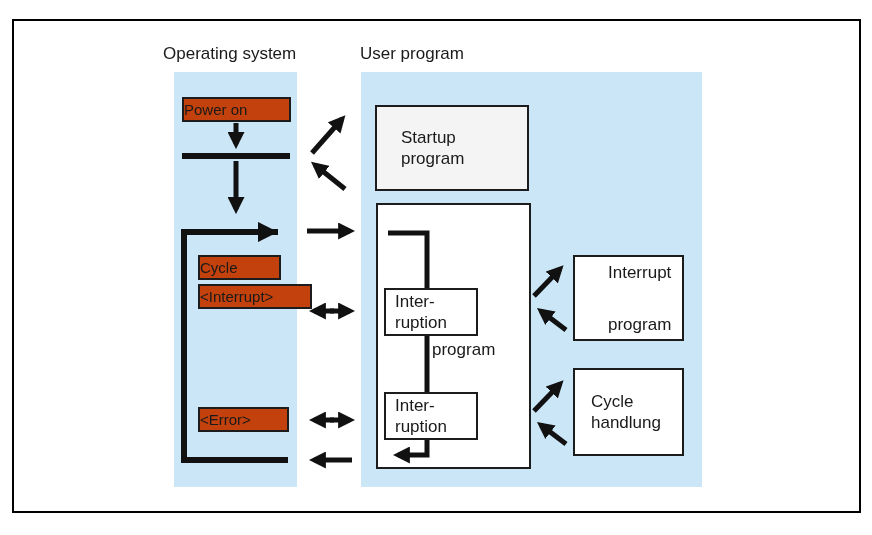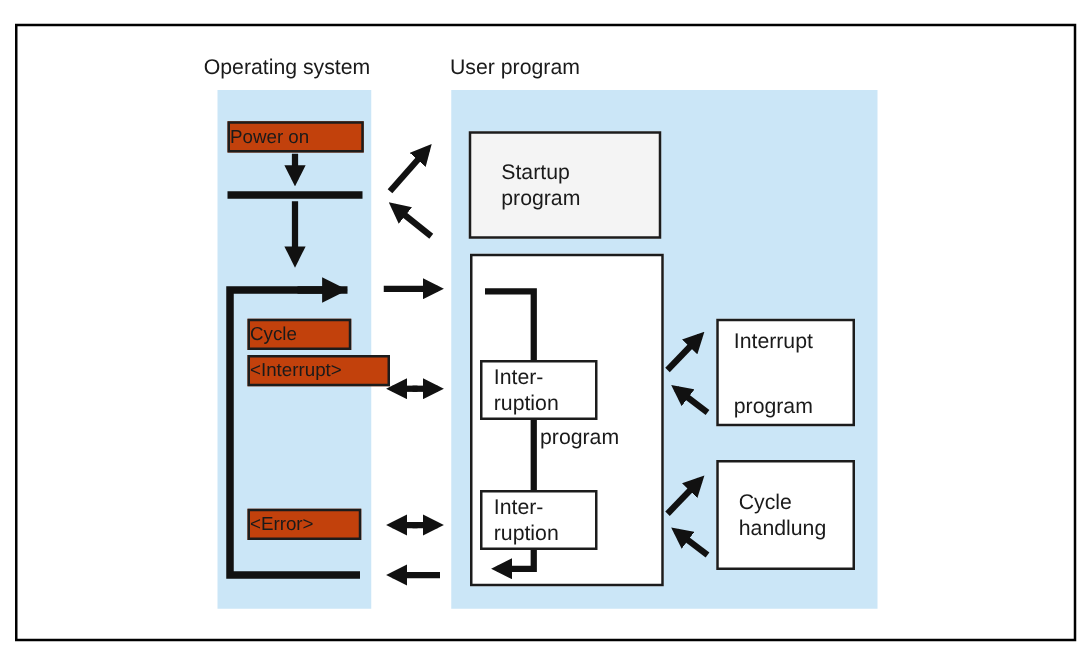--- a/index.html
+++ b/index.html
@@ -39,21 +39,21 @@
   <div class="abs box2 z2" style="left:375px;top:105px;width:154px;height:86px;background:#f4f4f4;padding-left:24px;">
     <span>Startup</span>
     <span>program</span>
   </div>
 
   <div class="abs box2 z2" style="left:376px;top:203px;width:155px;height:266px;justify-content:center;padding:5px 0 0 54px;">
     <span>Main</span>
     <span>program</span>
   </div>
 
-  <div class="abs box2 z2" style="left:573px;top:255px;width:111px;height:86px;padding-left:12px;gap:31px;">
+  <div class="abs box2 z2" style="left:573px;top:255px;width:111px;height:86px;padding-left:33px;gap:31px;">
     <span>Interrupt</span>
     <span>program</span>
   </div>
 
   <div class="abs box2 z2" style="left:573px;top:368px;width:111px;height:88px;padding-left:16px;">
     <span>Cycle</span>
     <span>handlung</span>
   </div>
 
   <svg class="connectors" width="872" height="535" viewBox="0 0 872 535">

